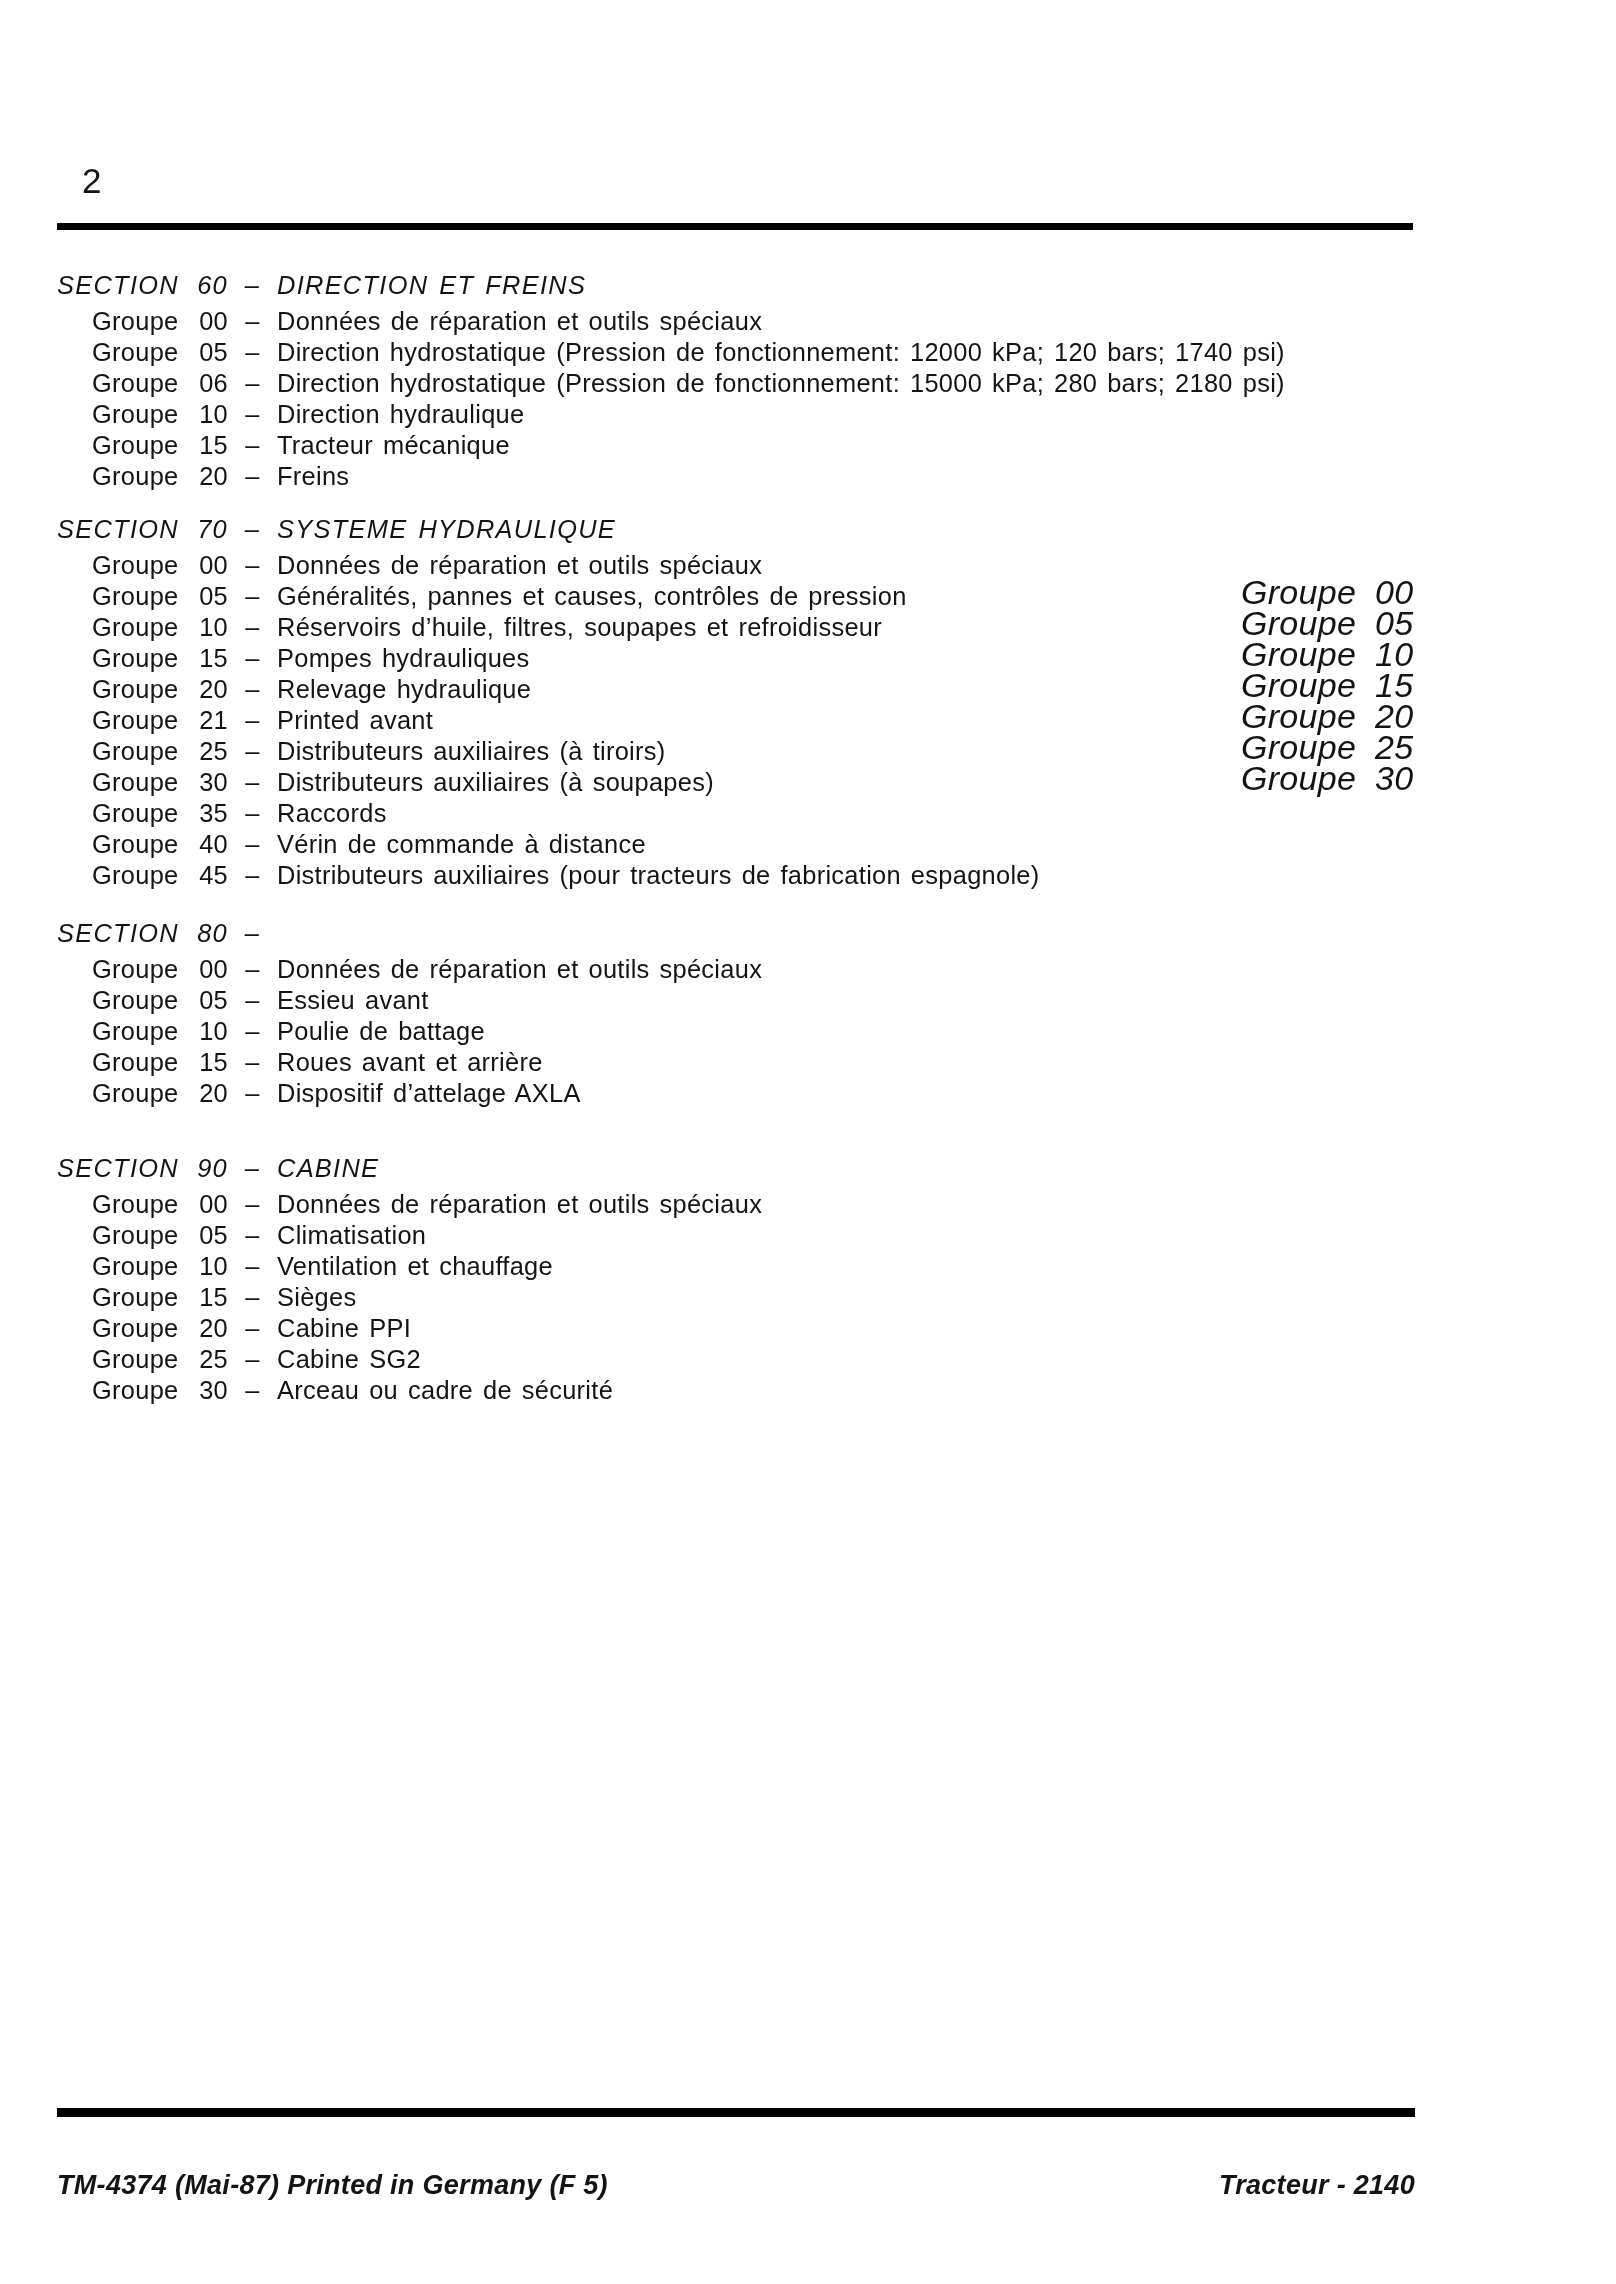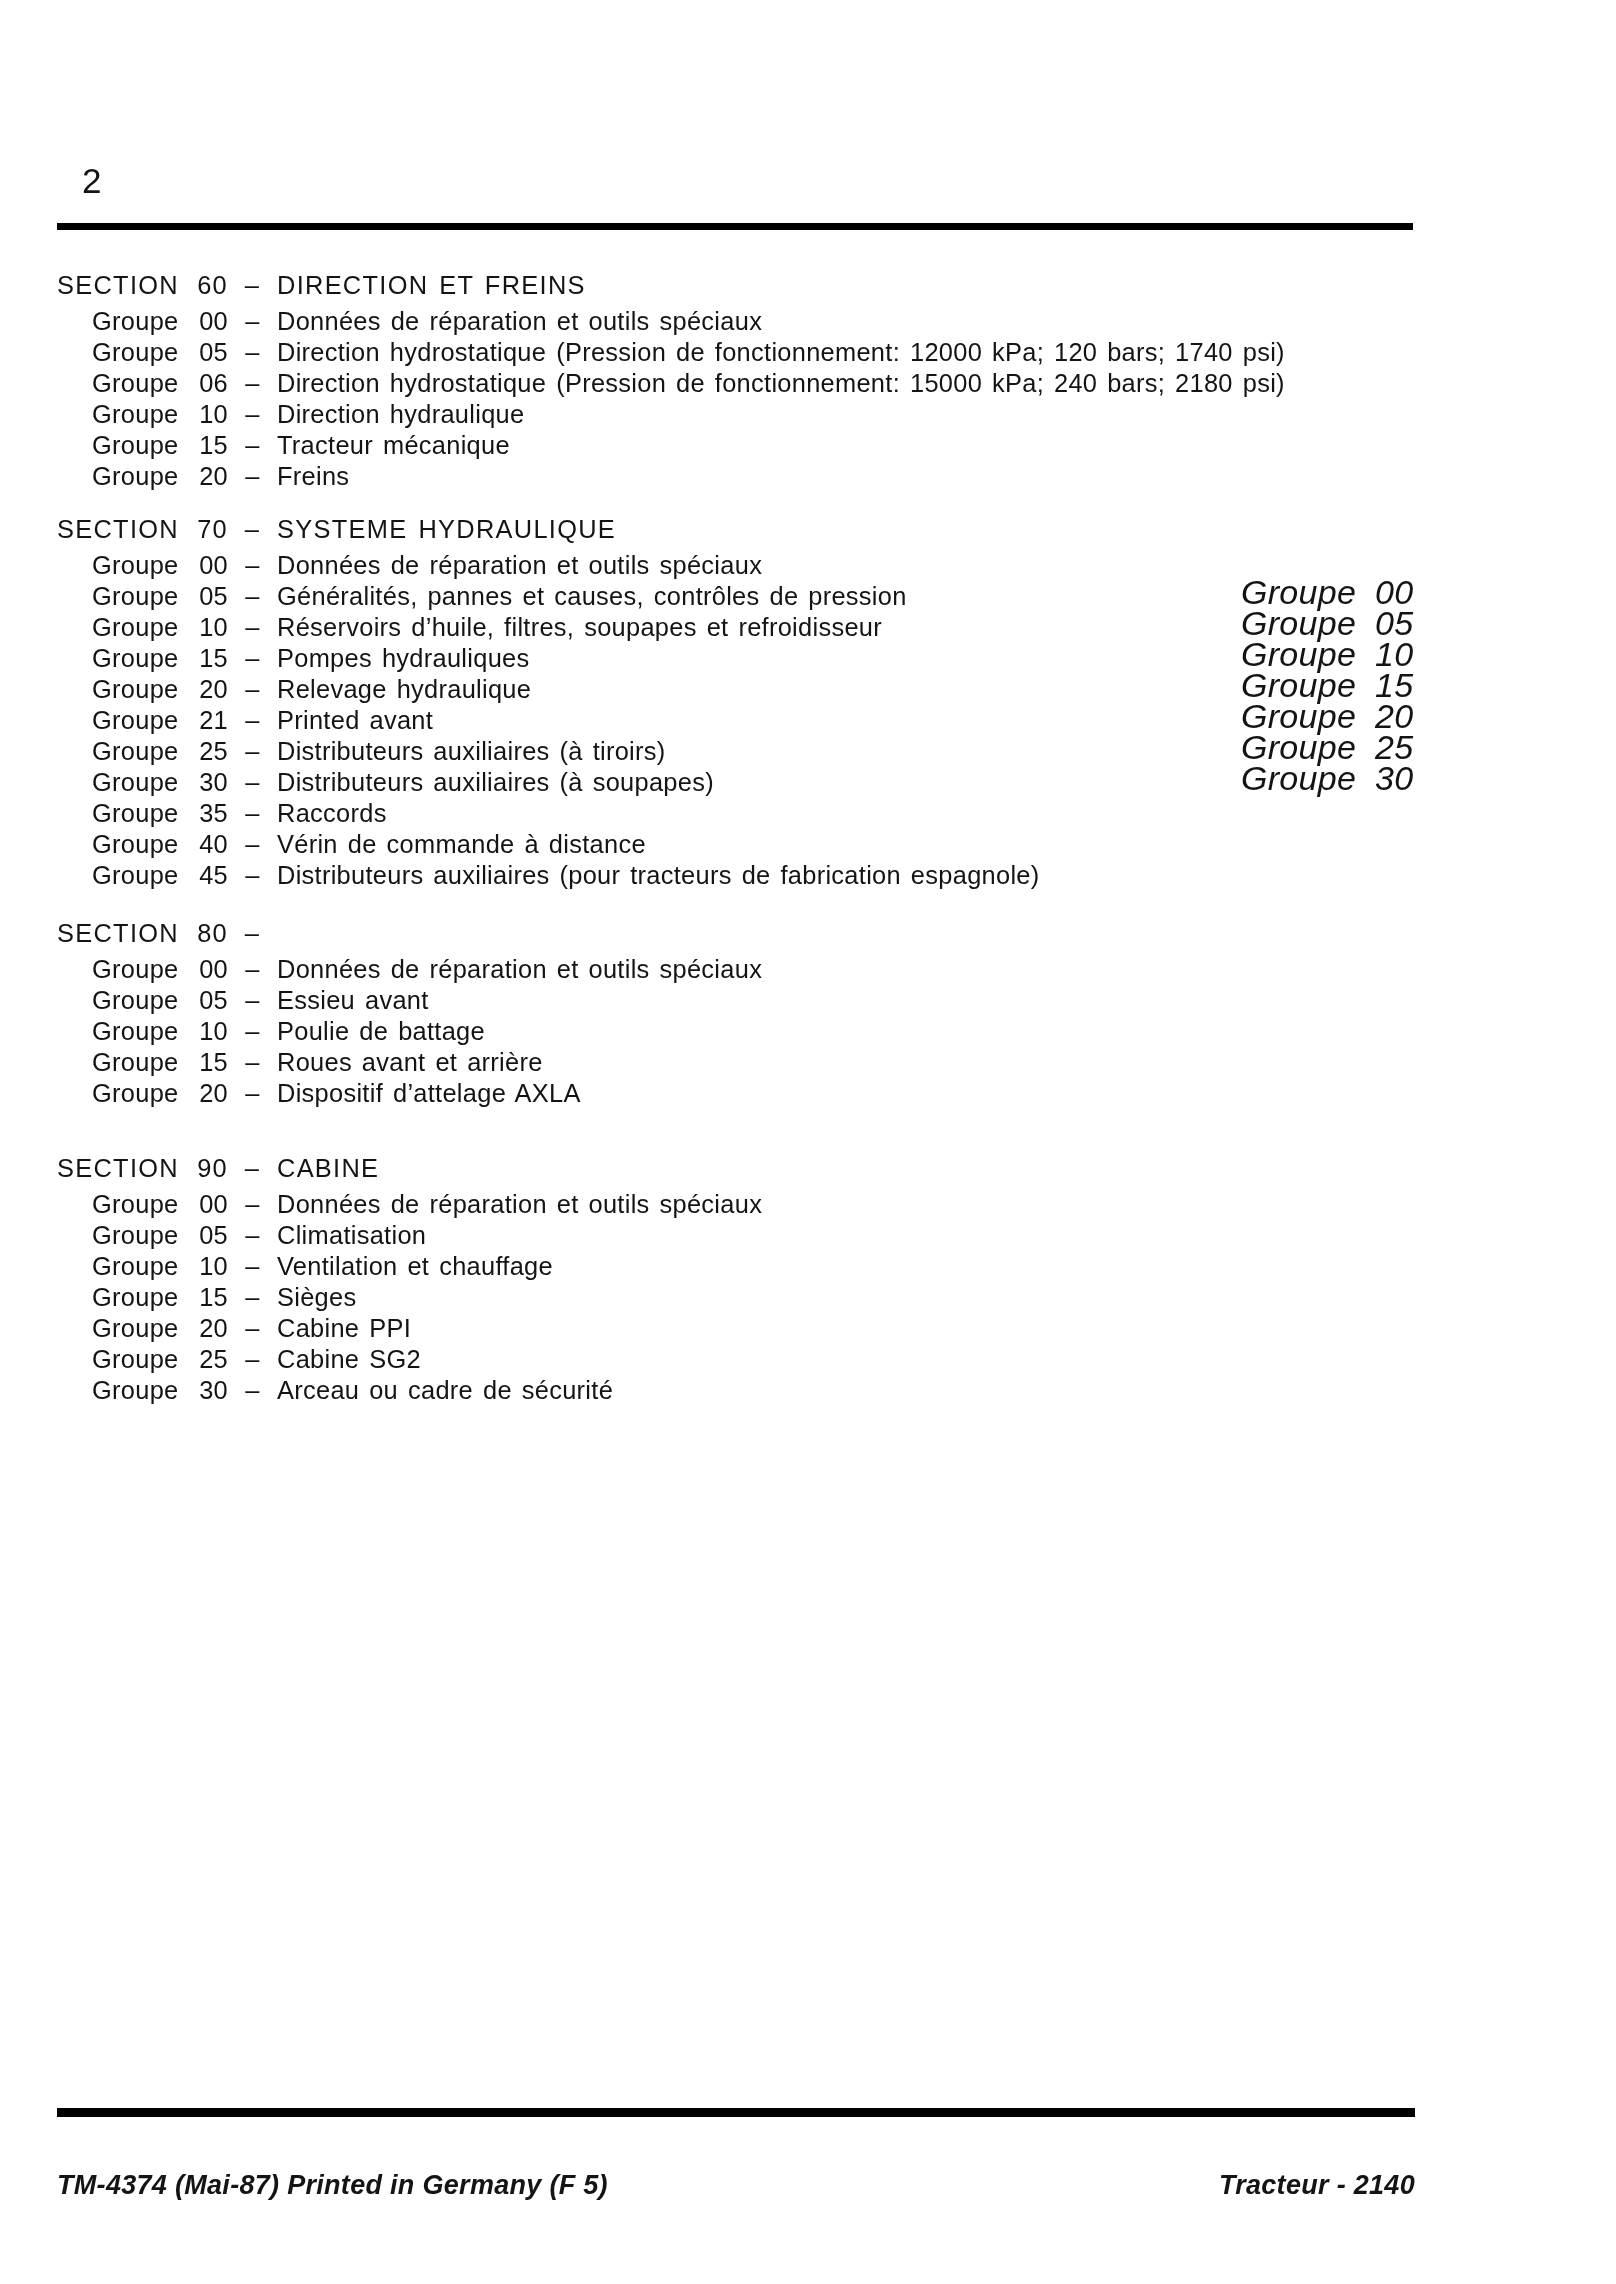--- a/index.html
+++ b/index.html
@@ -44,21 +44,21 @@
   .col1 {
     flex: 0 0 171px;
     display: flex;
     justify-content: space-between;
     box-sizing: border-box;
     white-space: nowrap;
   }
   .row.group .col1 { padding-left: 35px; }
   .col-dash { flex: 0 0 49px; text-align: center; }
   .col-desc { flex: 1; white-space: nowrap; }
-  .row.section { letter-spacing: 1.3px; margin-bottom: 5.2px; }
+  .row.section { letter-spacing: 1.3px; margin-bottom: 5.2px; font-style: italic; }
   .section-block:nth-child(2) { margin-top: 21.5px; }
   .section-block:nth-child(3) { margin-top: 27px; }
   .section-block:nth-child(4) { margin-top: 44px; }
 
   
   .side-column {
     position: absolute;
     left: 1241px;
     top: 577px;
     font-size: 34px;
@@ -121,21 +121,21 @@
             </span>
             <span class="col-dash">–</span>
             <span class="col-desc">Direction hydrostatique (Pression de fonctionnement: 12000 kPa; 120 bars; 1740 psi)</span>
           </div>
           <div class="row group">
             <span class="col1">
               <span class="word">Groupe</span>
               <span class="num">06</span>
             </span>
             <span class="col-dash">–</span>
-            <span class="col-desc">Direction hydrostatique (Pression de fonctionnement: 15000 kPa; 240 bars; 2180 psi)</span>
+            <span class="col-desc">Direction hydrostatique (Pression de fonctionnement: 15000 kPa; 280 bars; 2180 psi)</span>
           </div>
           <div class="row group">
             <span class="col1">
               <span class="word">Groupe</span>
               <span class="num">10</span>
             </span>
             <span class="col-dash">–</span>
             <span class="col-desc">Direction hydraulique</span>
           </div>
           <div class="row group">

